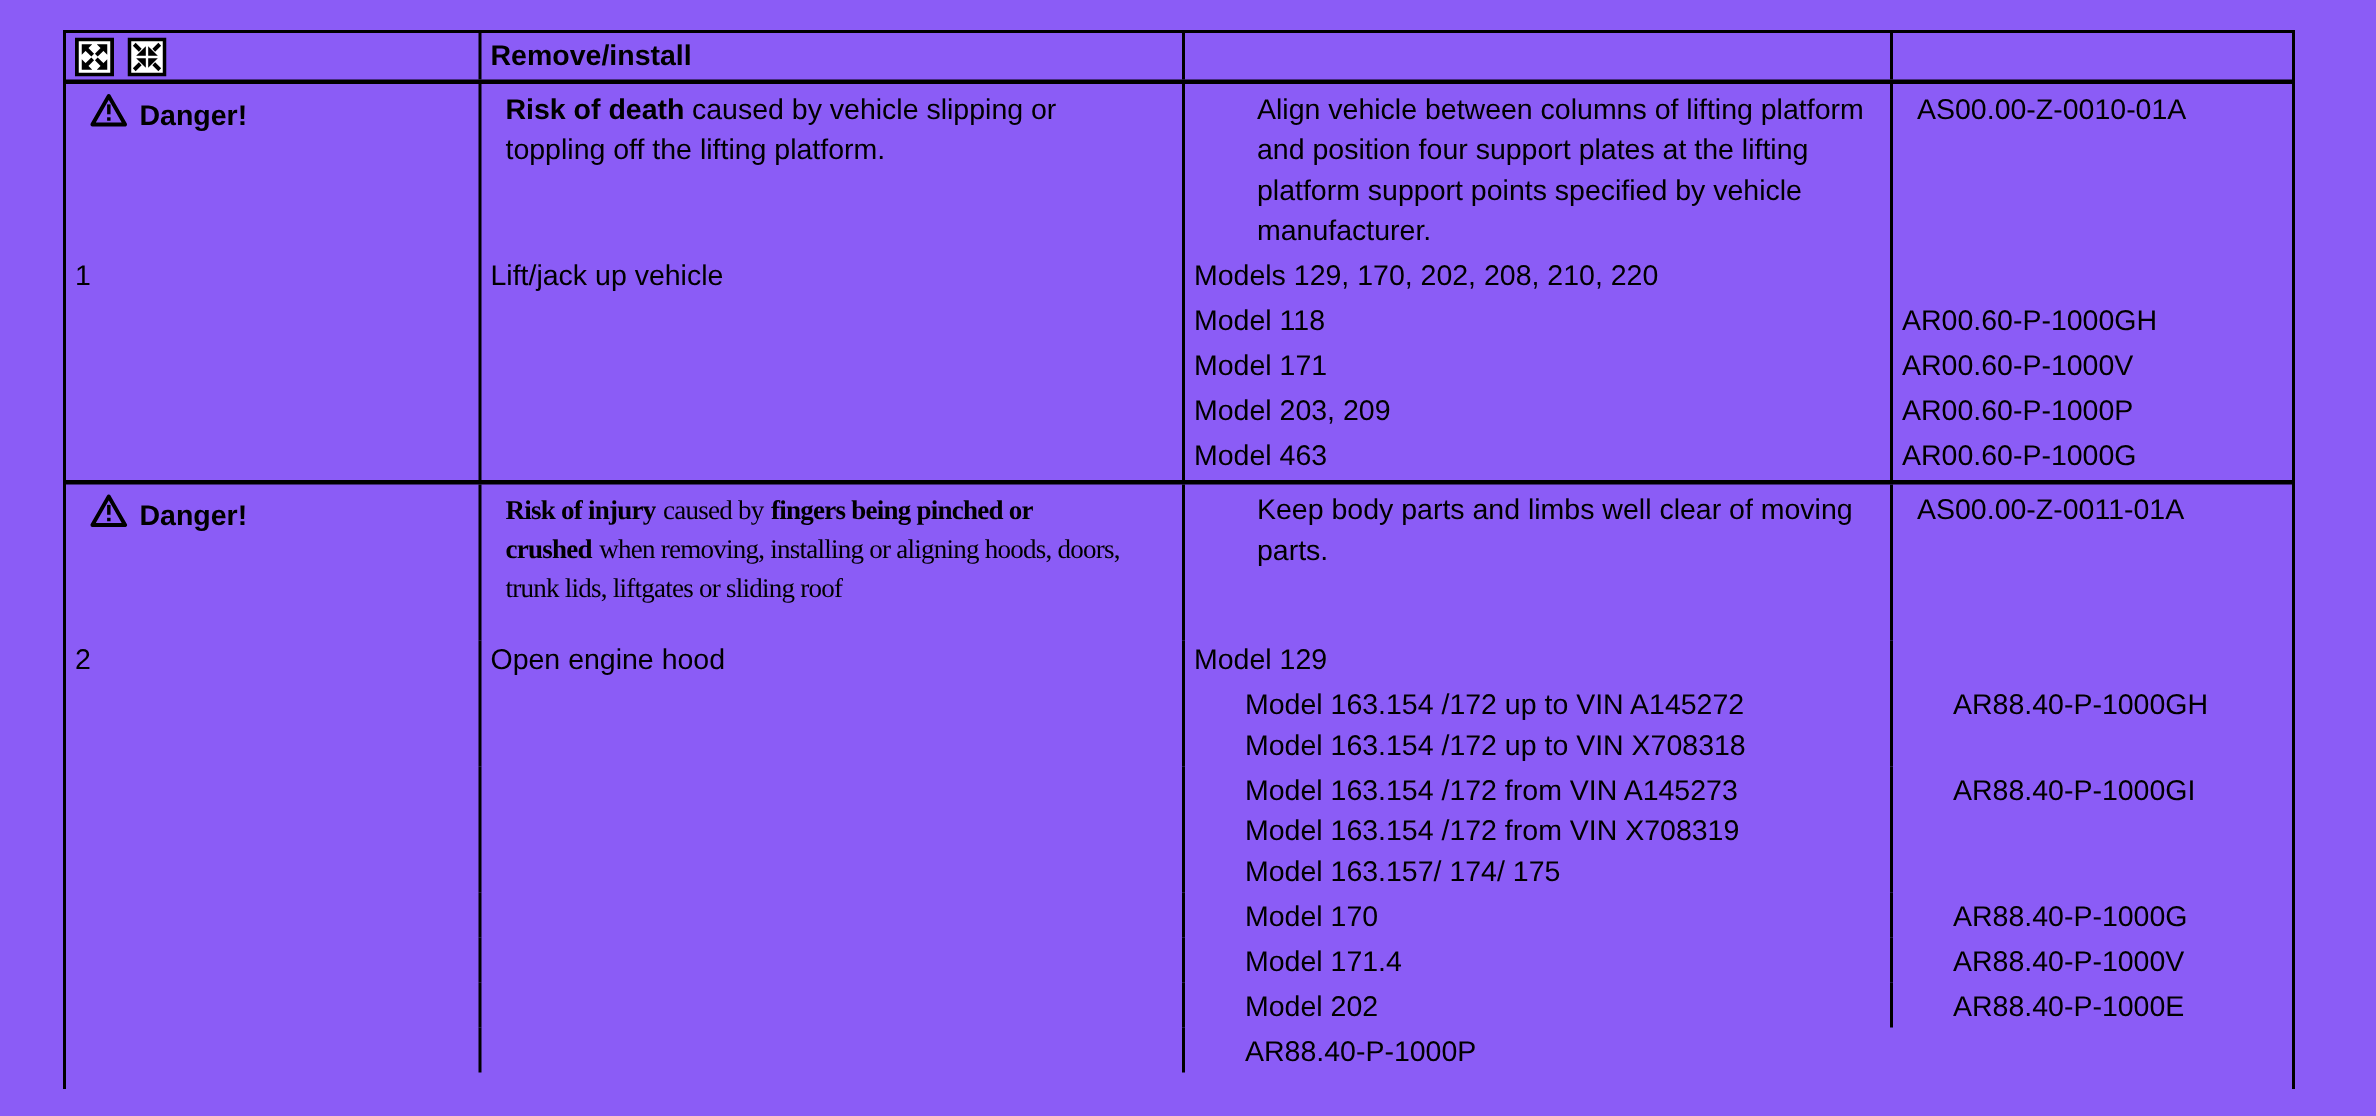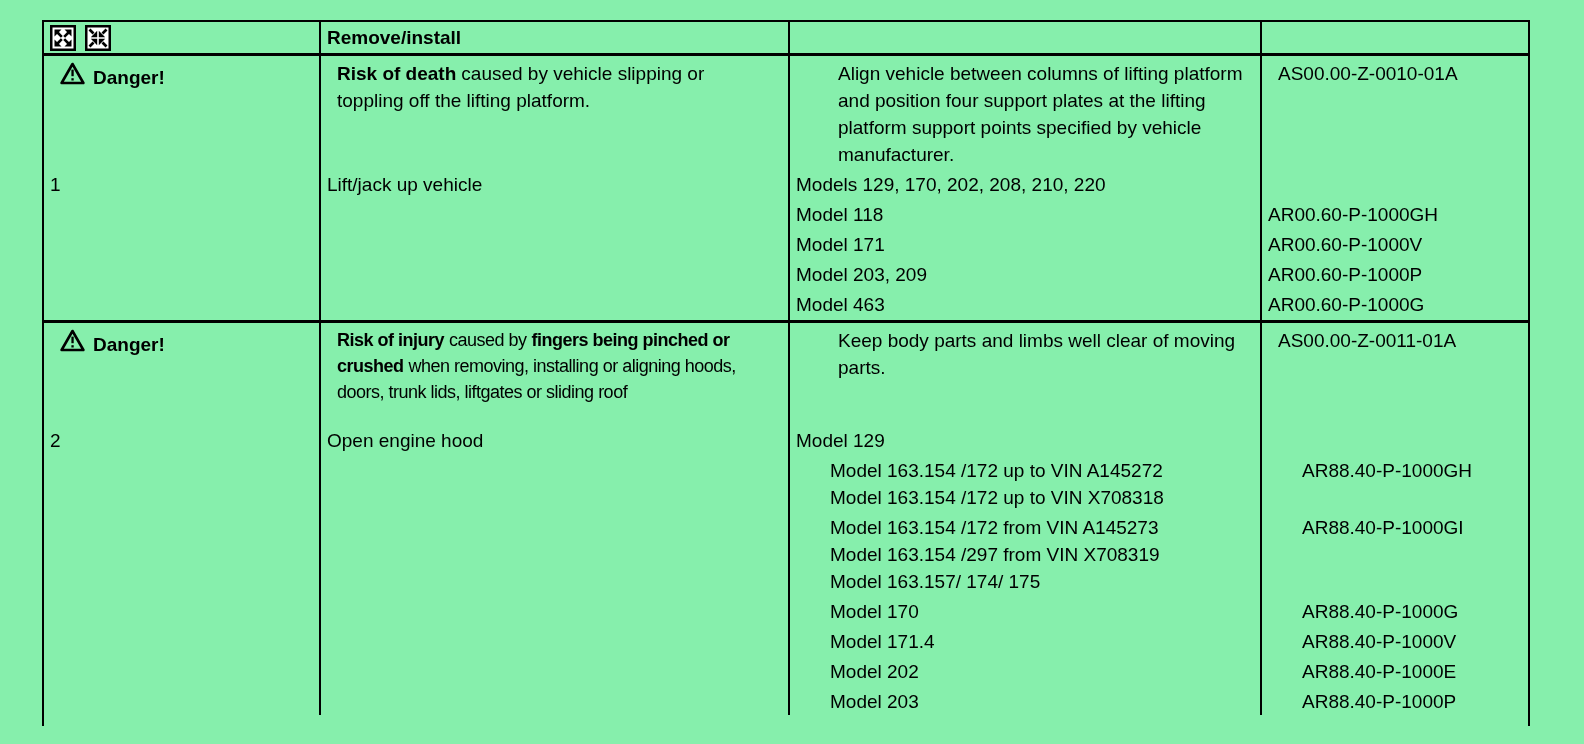--- a/index.html
+++ b/index.html
@@ -6,21 +6,21 @@
   body {
     margin: 0;
     background: #ffffff;
     color: #000000;
     font-family: "Liberation Sans", sans-serif;
   }
   .page {
     position: relative;
     width: 1584px;
     height: 744px;
-    background: #86efac;
+    background: #8b5cf6;
     overflow: hidden;
   }
   .doc-table {
     position: absolute;
     left: 42px;
     top: 20px;
     width: 1488px;
     height: 706px;
     border: 2px solid #000;
     border-bottom: none;
@@ -47,21 +47,21 @@
   .trow-sep { border-top: 3px solid #000; }
 
   .hz { padding-top: 4px; line-height: 27px; padding-left: 16px; }
   .hz-r1 { min-height: 114px; }
   .hz-r2 { min-height: 104px; }
 
   .danger-wrap { display: flex; align-items: center; gap: 8px; font-weight: bold; padding-top: 2px; }
   .danger-svg { flex: 0 0 auto; }
 
   .warn  { display: block; max-width: 432px; }
-  .warn2 { display: block; font-size: 18px; letter-spacing: -0.5px; line-height: 26px; max-width: 470px; }
+  .warn2 { display: block; font-size: 18px; letter-spacing: -0.5px; line-height: 26px; max-width: 470px; font-family: Liberation Serif, serif; }
   .measure { display: block; max-width: 414px; margin-left: 32px; }
   .b { font-weight: bold; }
   .sp { margin-right: 5px; }
 
   .ln  { height: 30px; line-height: 30px; white-space: nowrap; }
   .ln2 { line-height: 27px; white-space: nowrap; }
   .gap { padding-top: 3px; padding-left: 40px; }
   .code { white-space: nowrap; }
   .model-line { line-height: 27px; white-space: nowrap; }
 </style>
@@ -191,21 +191,21 @@
       <div class="cell c3 ln2 gap">
         <div class="model-line">Model 163.154 /172 up to VIN A145272</div>
         <div class="model-line">Model 163.154 /172 up to VIN X708318</div>
       </div>
       <div class="cell c4 ln2 gap code">AR88.40-P-1000GH</div>
 
       <div class="cell c1 ln2 gap"></div>
       <div class="cell c2 ln2 gap"></div>
       <div class="cell c3 ln2 gap">
         <div class="model-line">Model 163.154 /172 from VIN A145273</div>
-        <div class="model-line">Model 163.154 /297 from VIN X708319</div>
+        <div class="model-line">Model 163.154 /172 from VIN X708319</div>
         <div class="model-line">Model 163.157/ 174/ 175</div>
       </div>
       <div class="cell c4 ln2 gap code">AR88.40-P-1000GI</div>
 
       <div class="cell c1 ln2 gap"></div>
       <div class="cell c2 ln2 gap"></div>
       <div class="cell c3 ln2 gap">Model 170</div>
       <div class="cell c4 ln2 gap code">AR88.40-P-1000G</div>
 
       <div class="cell c1 ln2 gap"></div>
@@ -213,18 +213,17 @@
       <div class="cell c3 ln2 gap">Model 171.4</div>
       <div class="cell c4 ln2 gap code">AR88.40-P-1000V</div>
 
       <div class="cell c1 ln2 gap"></div>
       <div class="cell c2 ln2 gap"></div>
       <div class="cell c3 ln2 gap">Model 202</div>
       <div class="cell c4 ln2 gap code">AR88.40-P-1000E</div>
 
       <div class="cell c1 ln2 gap"></div>
       <div class="cell c2 ln2 gap"></div>
-      <div class="cell c3 ln2 gap">Model 203</div>
       <div class="cell c4 ln2 gap code">AR88.40-P-1000P</div>
     </div>
 
   </div>
 </div>
 
 </body></html>

